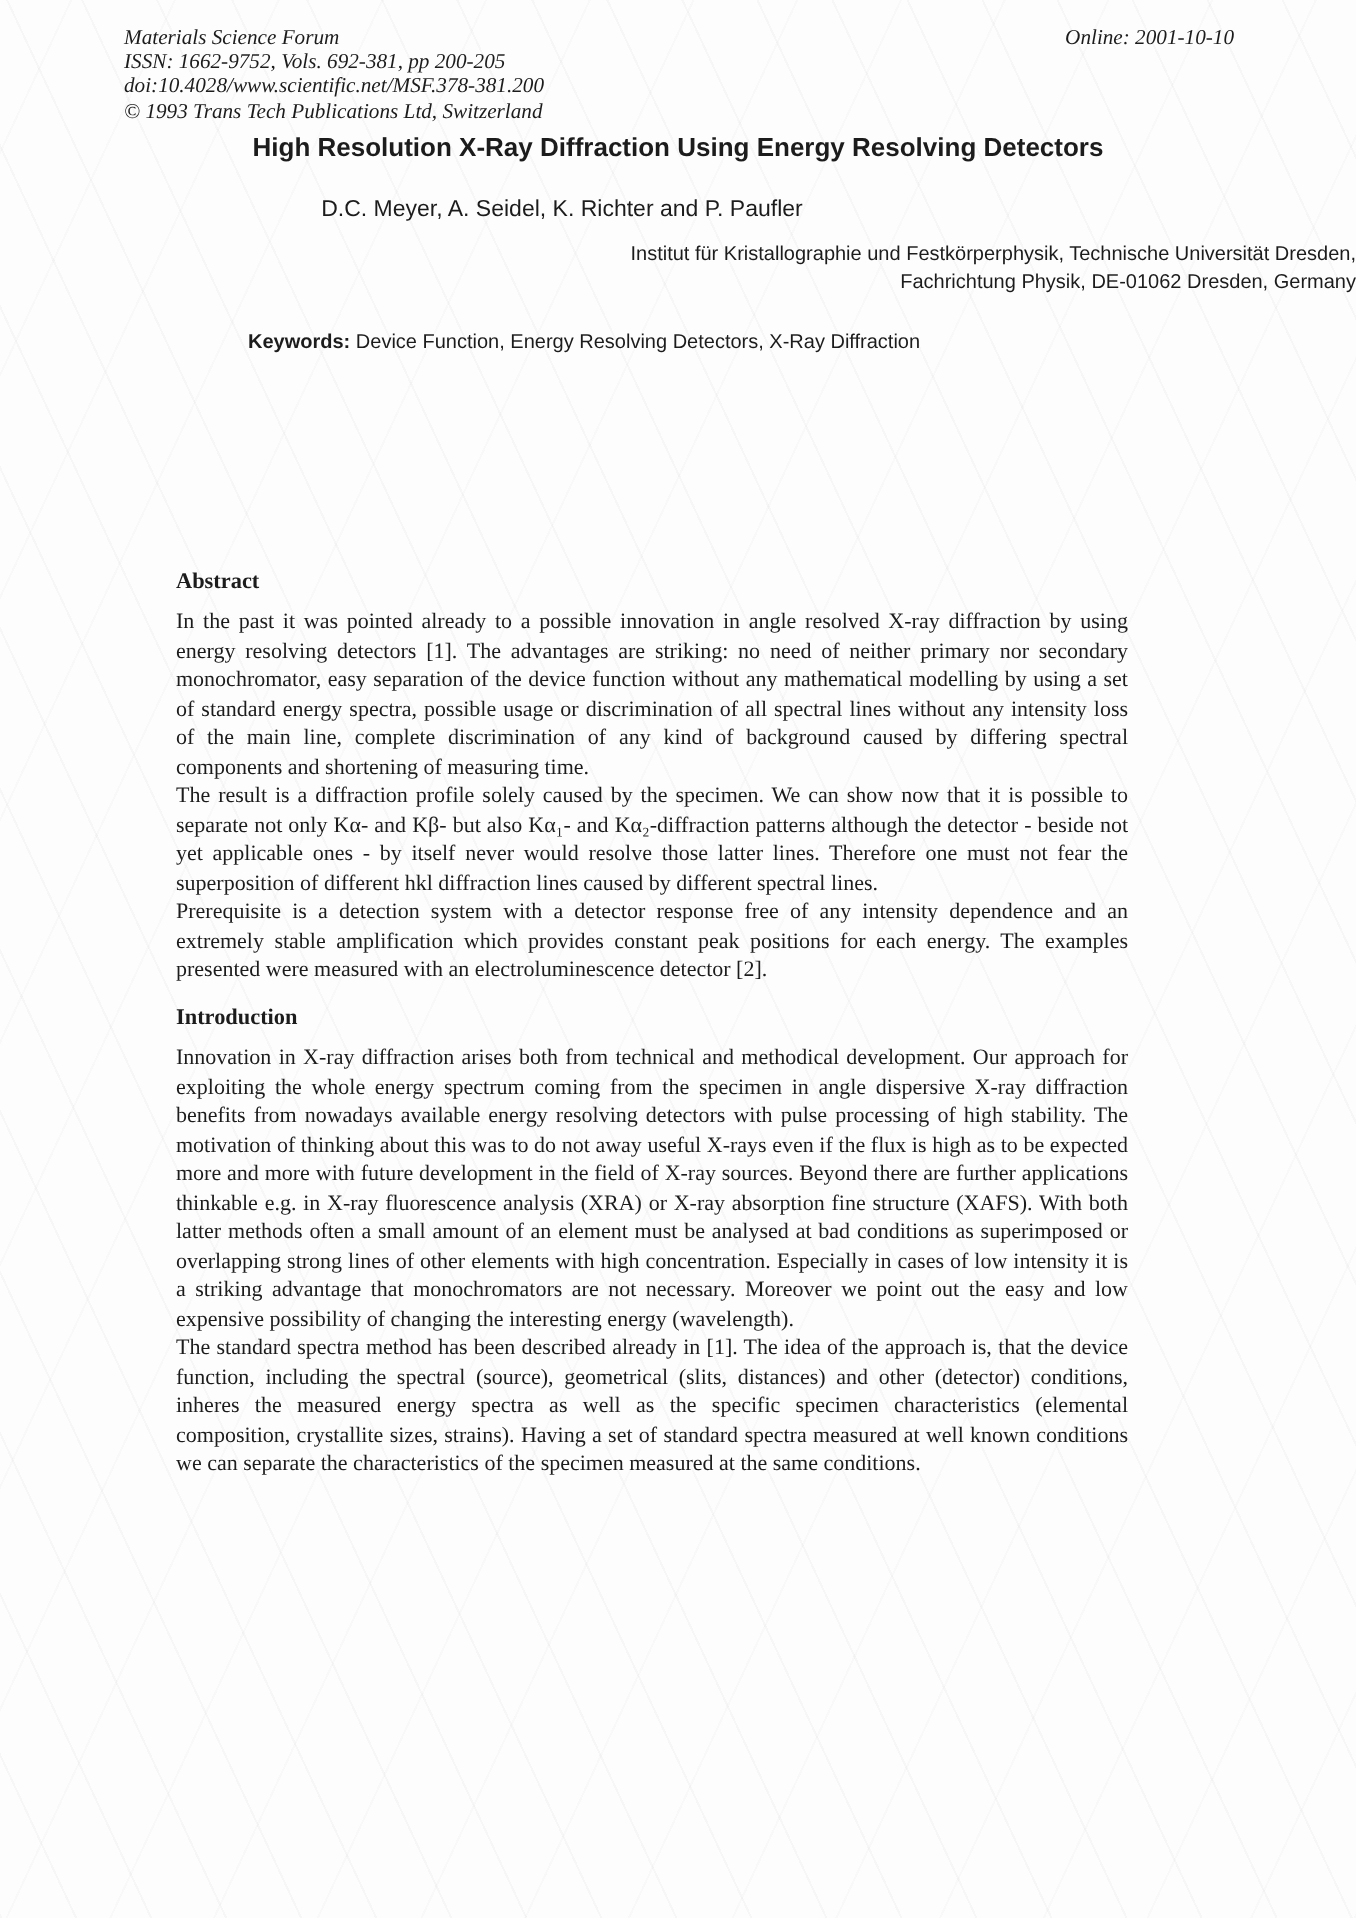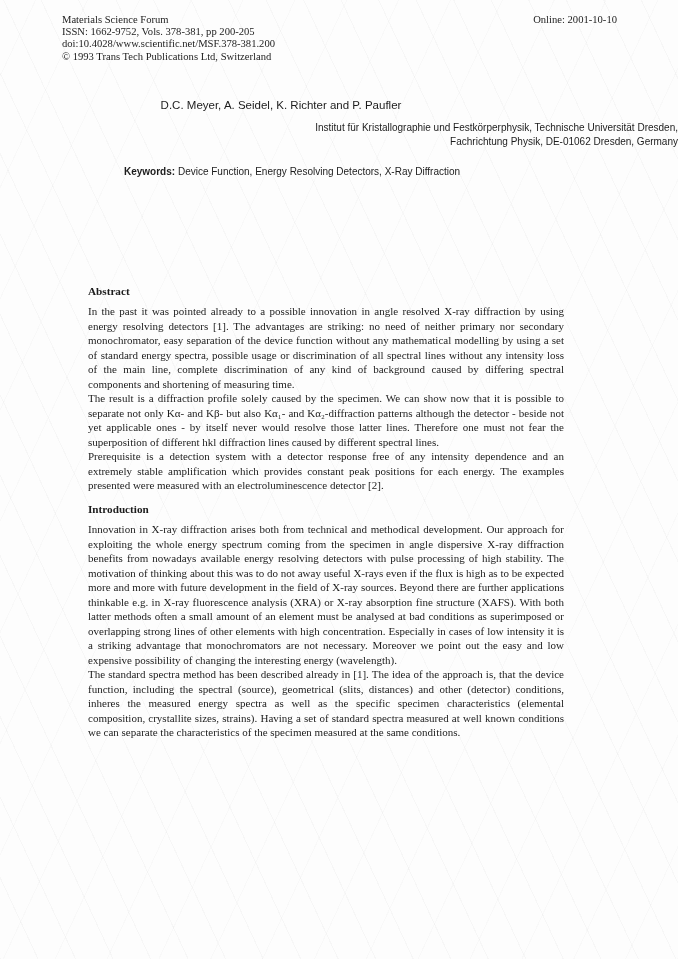--- a/index.html
+++ b/index.html
@@ -14,21 +14,21 @@
   .watermark {
     position:absolute; inset:0;
     background:
       repeating-linear-gradient(65deg, rgba(70,70,70,0.035) 0 1px, transparent 1px 34px),
       repeating-linear-gradient(-65deg, rgba(70,70,70,0.022) 0 1px, transparent 1px 47px);
     pointer-events:none;
   }
   .header {
     position:absolute; top:14px; left:62px; right:61px;
     display:flex; justify-content:space-between; align-items:flex-start;
-    font-size:10.6px; line-height:12.2px;
+    font-style:italic; font-size:10.6px; line-height:12.2px;
   }
   .header-left div { white-space:nowrap; }
   .header-right { white-space:nowrap; }
   .paper-title {
     position:absolute; top:66px; left:0; width:678px;
     text-align:center;
     font-family:"Liberation Sans", sans-serif;
     font-weight:bold; font-size:13px; line-height:15px;
     margin:0;
   }
@@ -67,27 +67,28 @@
 </style>
 </head>
 <body>
 
 <div class="page">
   <div class="watermark"></div>
 
   <div class="header">
     <div class="header-left">
       <div>Materials Science Forum</div>
-      <div>ISSN: 1662-9752, Vols. 378-381, pp 200-205</div>
+      <div>ISSN: 1662-9752, Vols. 692-381, pp 200-205</div>
       <div>doi:10.4028/www.scientific.net/MSF.378-381.200</div>
       <div>© 1993 Trans Tech Publications Ltd, Switzerland</div>
     </div>
     <div class="header-right">Online: 2001-10-10</div>
   </div>
 
+  <h1 class="paper-title">High Resolution X-Ray Diffraction Using Energy Resolving Detectors</h1>
 
   <div class="authors">D.C. Meyer, A. Seidel, K. Richter and P. Paufler</div>
 
   <div class="affiliation">
     <div>Institut für Kristallographie und Festkörperphysik, Technische Universität Dresden,</div>
     <div>Fachrichtung Physik, DE-01062 Dresden, Germany</div>
   </div>
 
   <div class="keywords-line">
     <span class="kw-label">Keywords:</span>

